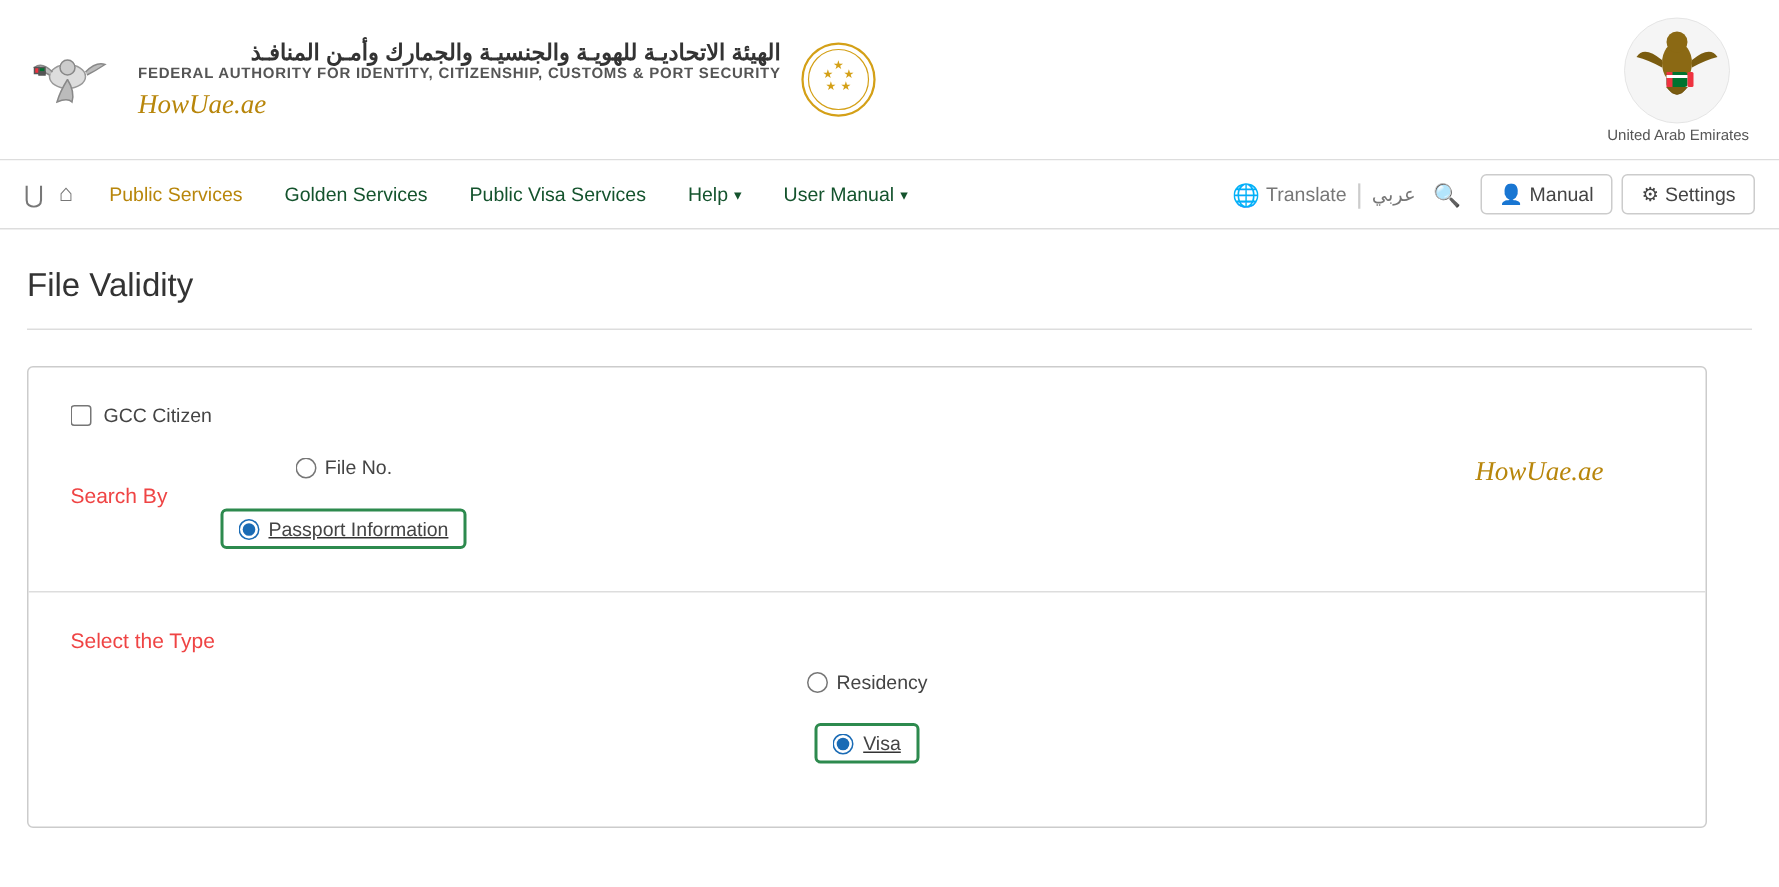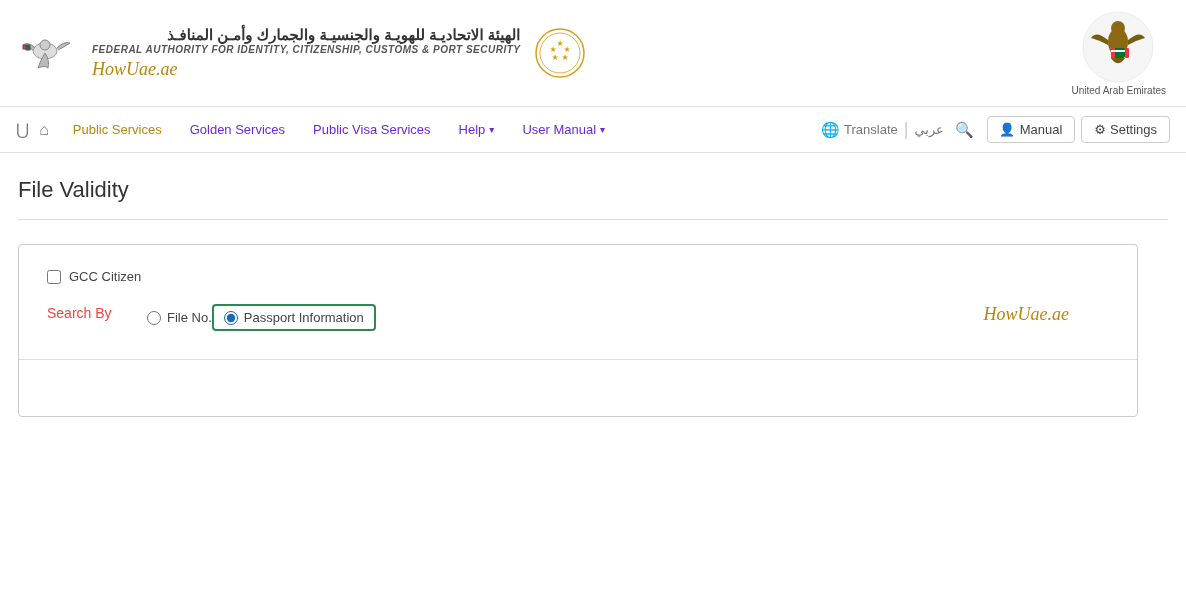--- a/index.html
+++ b/index.html
@@ -31,21 +31,20 @@
       color: #333;
       text-align: right;
       direction: rtl;
       font-weight: bold;
     }
     .header-english {
       font-size: 10px;
       color: #555;
       letter-spacing: 0.5px;
       font-weight: bold;
-      font-style: italic;
     }
     .header-watermark {
       font-family: 'Times New Roman', serif;
       font-style: italic;
       color: #b8860b;
       font-size: 18px;
       margin-top: 4px;
     }
     .header-stars {
       width: 55px;
@@ -87,21 +86,21 @@
       color: #777;
       font-size: 16px;
       cursor: pointer;
     }
     .nav-link {
       padding: 0 14px;
       height: 46px;
       display: flex;
       align-items: center;
       font-size: 13px;
-      color: #6d28d9;
+      color: #14532d;
       cursor: pointer;
       text-decoration: none;
       white-space: nowrap;
     }
     .nav-link.active { color: #b8860b; }
     .nav-link .arrow {
       font-size: 10px;
       margin-left: 4px;
     }
     .nav-right {
@@ -202,21 +201,23 @@
       margin-bottom: 28px;
     }
     .section-label {
       font-size: 14px;
       color: #ef4444;
       margin-bottom: 10px;
     }
     .radio-group {
       display: flex;
       align-items: center;
+      gap: 20px;
       position: relative;
+      flex-direction: column;
     }
     .radio-option {
       display: flex;
       align-items: center;
       gap: 6px;
       font-size: 13px;
       color: #444;
       cursor: pointer;
     }
     .radio-option input[type="radio"] {
@@ -227,20 +228,21 @@
     }
 
     
     .highlight-box {
       border: 2px solid #2d8a4e;
       border-radius: 4px;
       padding: 4px 10px;
       display: flex;
       align-items: center;
       gap: 6px;
+      text-decoration: underline;
     }
 
     .section-divider {
       border: none;
       border-top: 1px solid #ddd;
       margin: 0 -28px 24px -28px;
     }
 
     .select-type-section {
       margin-bottom: 10px;
@@ -389,14 +391,31 @@
             </label>
           </div>
         </div>
 
         <span class="form-watermark">HowUae.ae</span>
       </div>
     </div>
 
     <hr class="section-divider">
 
+    <div class="select-type-section">
+      <div class="section-label" style="margin-bottom: 12px;">Select the Type</div>
+
+      <div class="radio-group">
+        <label class="radio-option">
+          <input type="radio" name="selectType" style="">
+          <span>Residency</span>
+        </label>
+
+        <div class="highlight-box">
+          <label class="radio-option">
+            <input type="radio" name="selectType" checked="" style="">
+            <span>Visa</span>
+          </label>
+        </div>
+      </div>
+    </div>
   </div>
 </div>
 
 </body></html>

